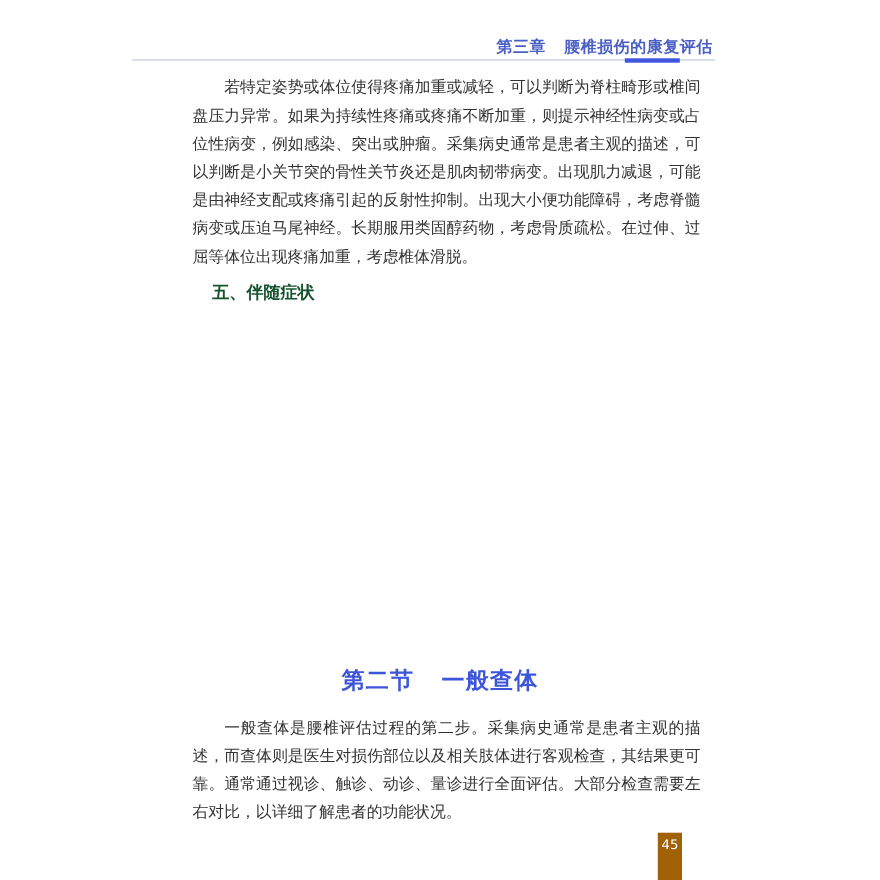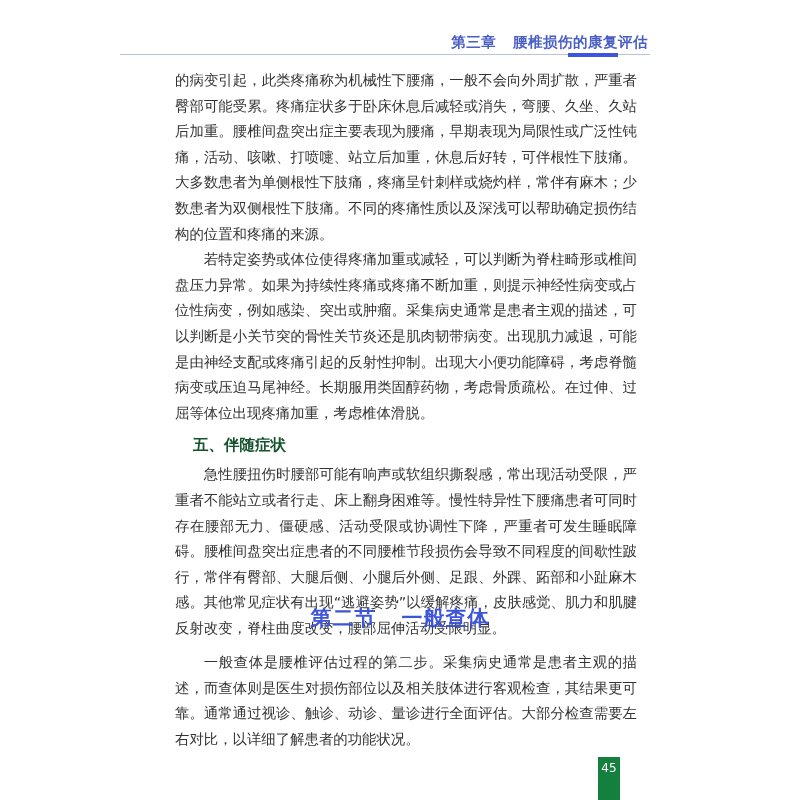--- a/index.html
+++ b/index.html
@@ -10,37 +10,35 @@
                   color:#4a5fc4; letter-spacing:0.5px; white-space:pre; }
   .header-line { position:absolute; left:120px; top:54px; width:530px; height:1px; background:#b9c4d8; }
   .header-accent { position:absolute; left:568px; top:53px; width:50px; height:4px; background:#3e55e0; }
   .content { position:absolute; left:175px; top:68px; width:462px; }
   p.para { margin:0; font-size:14.4px; line-height:25.6px; text-align:justify; color:#333; }
   p.indent { text-indent:2em; }
   h3.sub { margin:6px 0 4px 18px; font-size:15.5px; font-weight:bold; color:#14532d; line-height:26px; }
   h2.section { position:absolute; left:0; top:604px; width:800px; text-align:center; margin:0;
                font-size:21px; font-weight:bold; color:#3d55d8; letter-spacing:1px; white-space:pre; }
   .content2 { position:absolute; left:175px; top:650px; width:462px; }
-  .page-num { position:absolute; left:598px; top:757px; width:22px; height:43px; background:#15803d;
+  .page-num { position:absolute; left:598px; top:757px; width:22px; height:43px; background:#a16207;
               color:#fff; font-size:12px; text-align:center; line-height:22px; }
 </style>
 </head>
 <body>
 
 <div class="header">
   <div class="header-title">第三章   腰椎损伤的康复评估</div>
   <div class="header-line"></div>
   <div class="header-accent"></div>
 </div>
 
 <div class="content">
-  <p class="para">的病变引起，此类疼痛称为机械性下腰痛，一般不会向外周扩散，严重者臀部可能受累。疼痛症状多于卧床休息后减轻或消失，弯腰、久坐、久站后加重。腰椎间盘突出症主要表现为腰痛，早期表现为局限性或广泛性钝痛，活动、咳嗽、打喷嚏、站立后加重，休息后好转，可伴根性下肢痛。大多数患者为单侧根性下肢痛，疼痛呈针刺样或烧灼样，常伴有麻木；少数患者为双侧根性下肢痛。不同的疼痛性质以及深浅可以帮助确定损伤结构的位置和疼痛的来源。</p>
   <p class="para indent">若特定姿势或体位使得疼痛加重或减轻，可以判断为脊柱畸形或椎间盘压力异常。如果为持续性疼痛或疼痛不断加重，则提示神经性病变或占位性病变，例如感染、突出或肿瘤。采集病史通常是患者主观的描述，可以判断是小关节突的骨性关节炎还是肌肉韧带病变。出现肌力减退，可能是由神经支配或疼痛引起的反射性抑制。出现大小便功能障碍，考虑脊髓病变或压迫马尾神经。长期服用类固醇药物，考虑骨质疏松。在过伸、过屈等体位出现疼痛加重，考虑椎体滑脱。</p>
   <h3 class="sub">五、伴随症状</h3>
-  <p class="para indent">急性腰扭伤时腰部可能有响声或软组织撕裂感，常出现活动受限，严重者不能站立或者行走、床上翻身困难等。慢性特异性下腰痛患者可同时存在腰部无力、僵硬感、活动受限或协调性下降，严重者可发生睡眠障碍。腰椎间盘突出症患者的不同腰椎节段损伤会导致不同程度的间歇性跛行，常伴有臀部、大腿后侧、小腿后外侧、足跟、外踝、跖部和小趾麻木感。其他常见症状有出现“逃避姿势”以缓解疼痛，皮肤感觉、肌力和肌腱反射改变，脊柱曲度改变，腰部屈伸活动受限明显。</p>
 </div>
 
 <h2 class="section">第二节   一般查体</h2>
 
 <div class="content2">
   <p class="para indent">一般查体是腰椎评估过程的第二步。采集病史通常是患者主观的描述，而查体则是医生对损伤部位以及相关肢体进行客观检查，其结果更可靠。通常通过视诊、触诊、动诊、量诊进行全面评估。大部分检查需要左右对比，以详细了解患者的功能状况。</p>
 </div>
 
 <div class="page-num">45</div>
 

